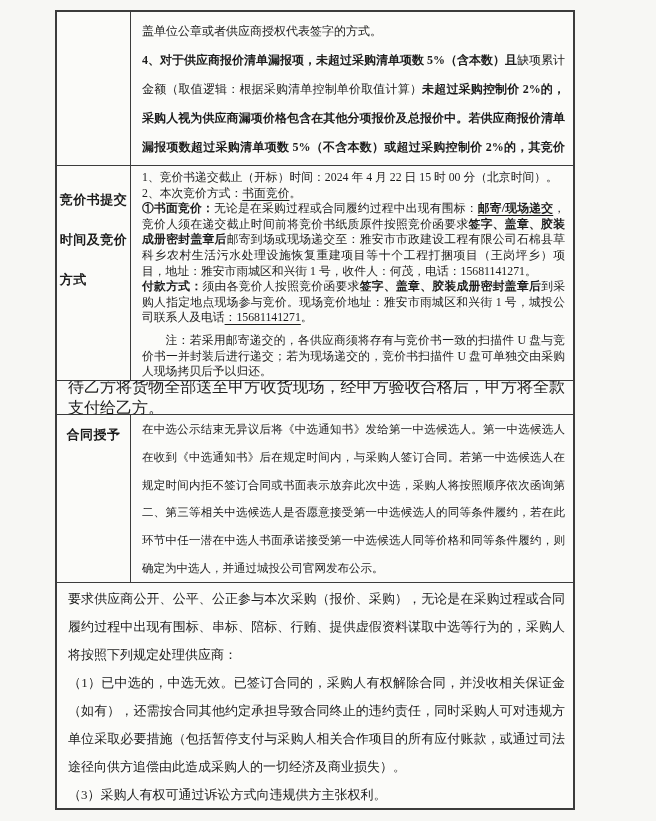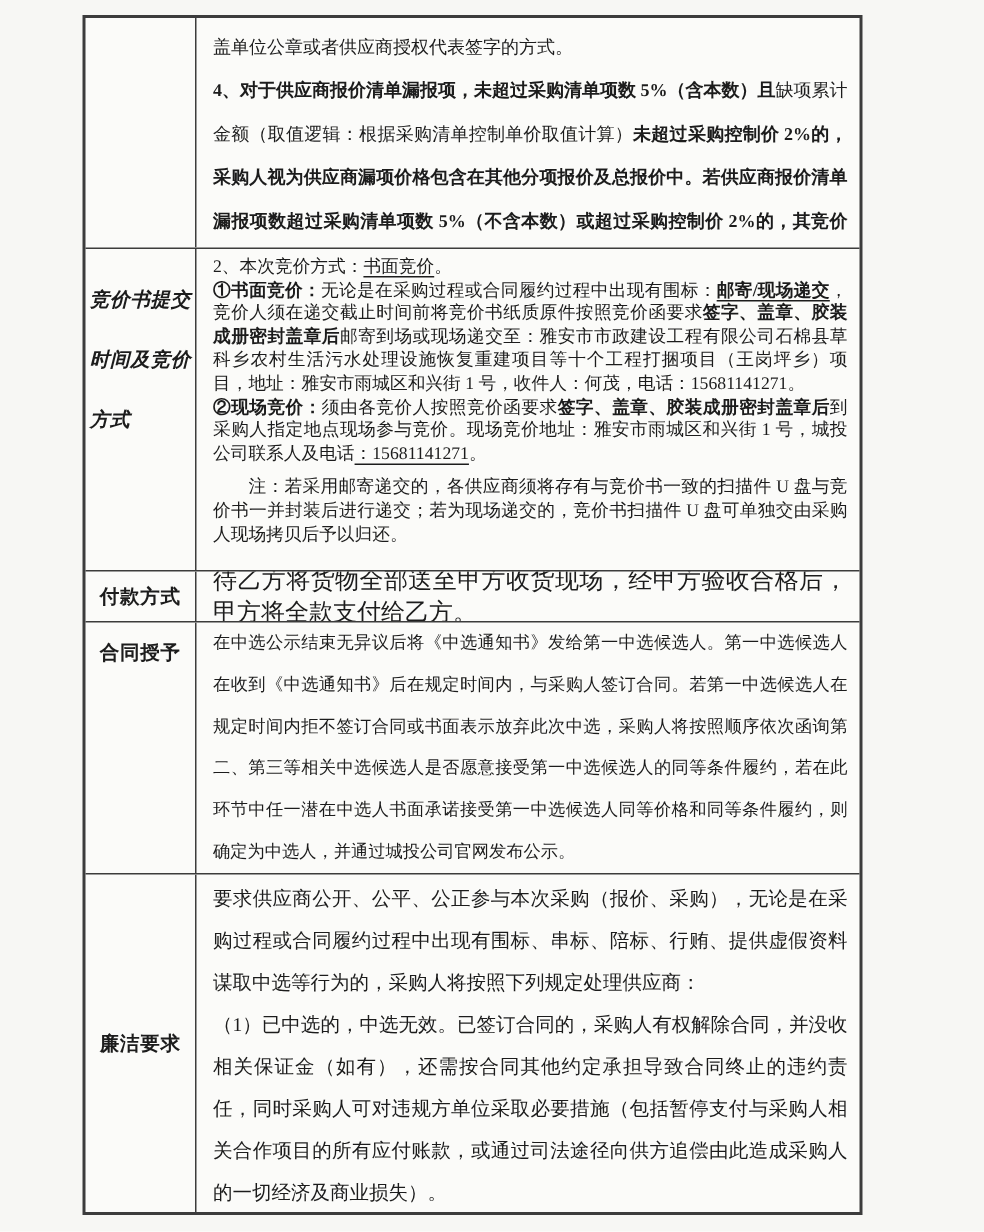--- a/index.html
+++ b/index.html
@@ -61,21 +61,21 @@
   .para { margin: 0; }
 
   
   .row-1 { height: 153px; }
   .row-1 .content-cell { font-size: 12px; line-height: 29px; padding-top: 5px; }
 
   
   .row-2 { height: 215px; }
   .row-2 .content-cell { font-size: 11.8px; line-height: 15.6px; padding-top: 4px; }
   .row-2 .label-cell { padding-top: 14px; }
-  .row-2 .label-text { line-height: 40px; font-style: italic; }
+  .row-2 .label-text { line-height: 40px; }
   .para.note { text-indent: 2em; margin-top: 7px; }
 
   
   .row-3 { height: 34px; }
   .row-3 .label-cell { align-items: center; }
   .row-3 .content-cell { font-size: 16px; display: flex; align-items: center; padding-top: 0; }
 
   
   .row-4 { height: 168px; }
   .row-4 .content-cell { font-size: 11.5px; line-height: 27.8px; padding-top: 1px; }
@@ -105,49 +105,44 @@
       </div>
     </div>
 
     <div class="row row-2">
       <div class="label-cell">
         <div class="label-text">竞价书提交
 时间及竞价
 方式</div>
       </div>
       <div class="content-cell">
+        <div class="para"><span>1、竞价书递交截止（开标）时间：2024 年 4 月 22 日 15 时 00 分（北京时间）。</span></div>
         <div class="para"><span>2、本次竞价方式：</span><span class="seg-underline">书面竞价</span><span>。</span></div>
         <div class="para"><span class="seg-bold">①书面竞价：</span><span>无论是在采购过程或合同履约过程中出现有围标：</span><span class="seg-bold seg-underline">邮寄/现场递交</span><span>，竞价人须在递交截止时间前将竞价书纸质原件按照竞价函要求</span><span class="seg-bold">签字、盖章、胶装成册密封盖章后</span><span>邮寄到场或现场递交至：雅安市市政建设工程有限公司石棉县草科乡农村生活污水处理设施恢复重建项目等十个工程打捆项目（王岗坪乡）项目，地址：雅安市雨城区和兴街 1 号，收件人：何茂，电话：15681141271。</span></div>
-        <div class="para"><span class="seg-bold">②现场竞价：</span><span>须由各竞价人按照竞价函要求</span><span class="seg-bold">签字、盖章、胶装成册密封盖章后</span><span>到采购人指定地点现场参与竞价。现场竞价地址：雅安市雨城区和兴街 1 号，城投公司联系人及电话</span><span class="seg-underline">：15681141271</span><span>。</span></div>
+        <div class="para"><span class="seg-bold">付款方式：</span><span>须由各竞价人按照竞价函要求</span><span class="seg-bold">签字、盖章、胶装成册密封盖章后</span><span>到采购人指定地点现场参与竞价。现场竞价地址：雅安市雨城区和兴街 1 号，城投公司联系人及电话</span><span class="seg-underline">：15681141271</span><span>。</span></div>
         <div class="para note"><span>注：若采用邮寄递交的，各供应商须将存有与竞价书一致的扫描件 U 盘与竞价书一并封装后进行递交；若为现场递交的，竞价书扫描件 U 盘可单独交由采购人现场拷贝后予以归还。</span></div>
       </div>
     </div>
 
     <div class="row row-3">
-      <div class="label-cell">
-        <div class="label-text">付款方式</div>
-      </div>
       <div class="content-cell">
         <div class="para"><span>待乙方将货物全部送至甲方收货现场，经甲方验收合格后，甲方将全款支付给乙方。</span></div>
       </div>
     </div>
 
     <div class="row row-4">
       <div class="label-cell">
         <div class="label-text">合同授予</div>
       </div>
       <div class="content-cell">
         <div class="para"><span>在中选公示结束无异议后将《中选通知书》发给第一中选候选人。第一中选候选人在收到《中选通知书》后在规定时间内，与采购人签订合同。若第一中选候选人在规定时间内拒不签订合同或书面表示放弃此次中选，采购人将按照顺序依次函询第二、第三等相关中选候选人是否愿意接受第一中选候选人的同等条件履约，若在此环节中任一潜在中选人书面承诺接受第一中选候选人同等价格和同等条件履约，则确定为中选人，并通过城投公司官网发布公示。</span></div>
       </div>
     </div>
 
     <div class="row row-5">
-      <div class="label-cell">
-        <div class="label-text">廉洁要求</div>
-      </div>
       <div class="content-cell">
         <div class="para"><span>要求供应商公开、公平、公正参与本次采购（报价、采购），无论是在采购过程或合同履约过程中出现有围标、串标、陪标、行贿、提供虚假资料谋取中选等行为的，采购人将按照下列规定处理供应商：</span></div>
         <div class="para"><span>（1）已中选的，中选无效。已签订合同的，采购人有权解除合同，并没收相关保证金（如有），还需按合同其他约定承担导致合同终止的违约责任，同时采购人可对违规方单位采取必要措施（包括暂停支付与采购人相关合作项目的所有应付账款，或通过司法途径向供方追偿由此造成采购人的一切经济及商业损失）。</span></div>
         <div class="para"><span>（3）采购人有权可通过诉讼方式向违规供方主张权利。</span></div>
       </div>
     </div>
 
   </div>
 </div>
 

